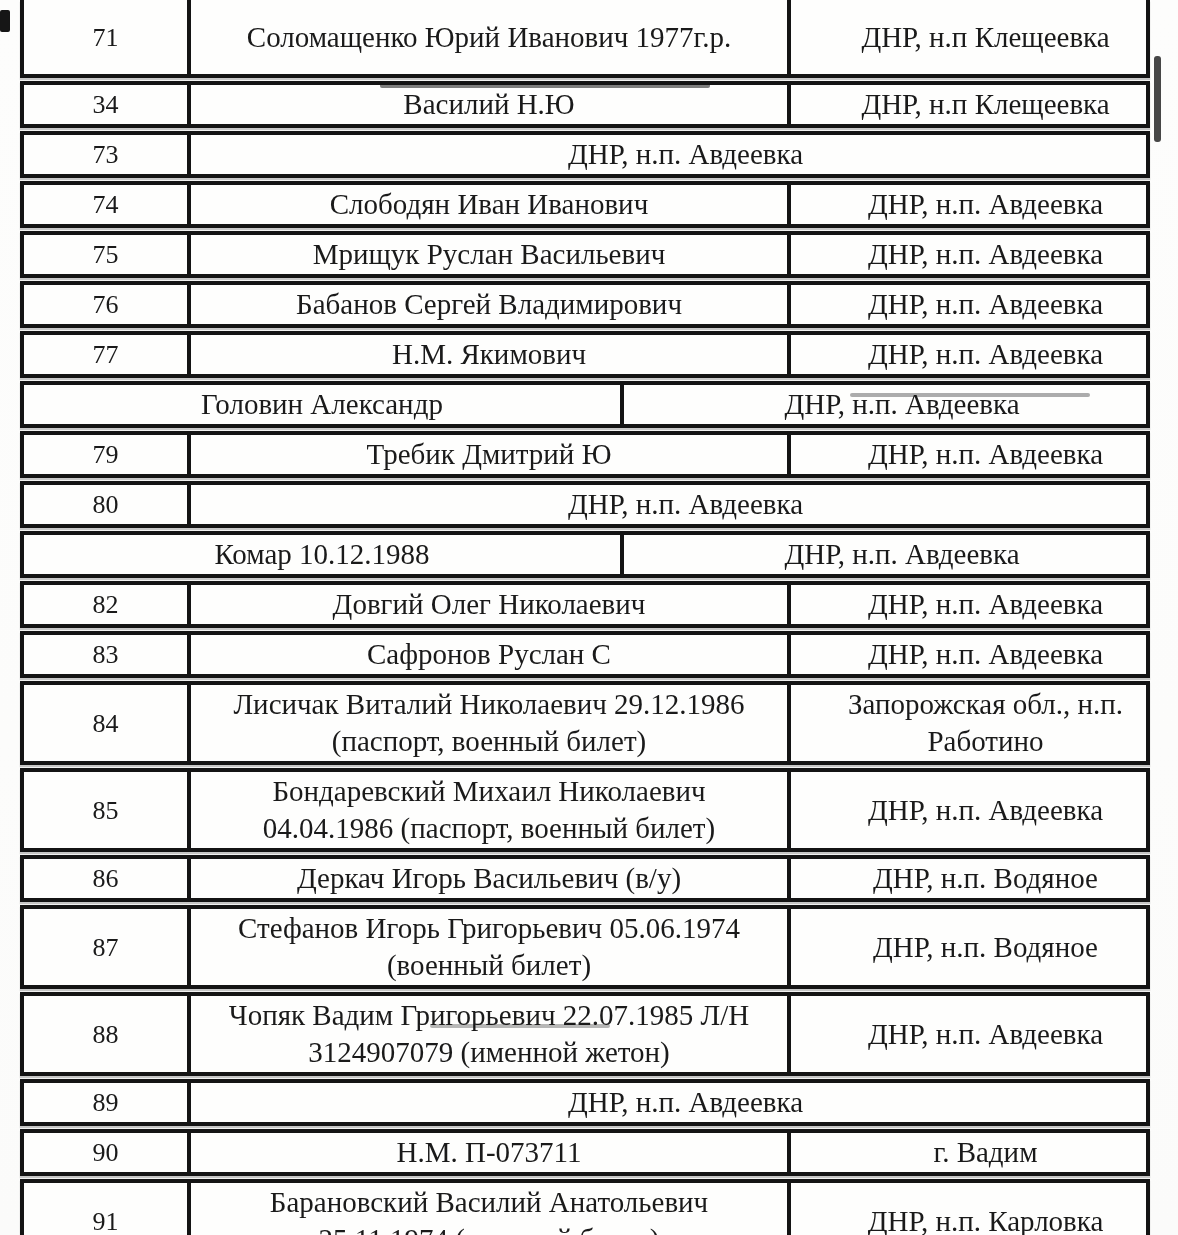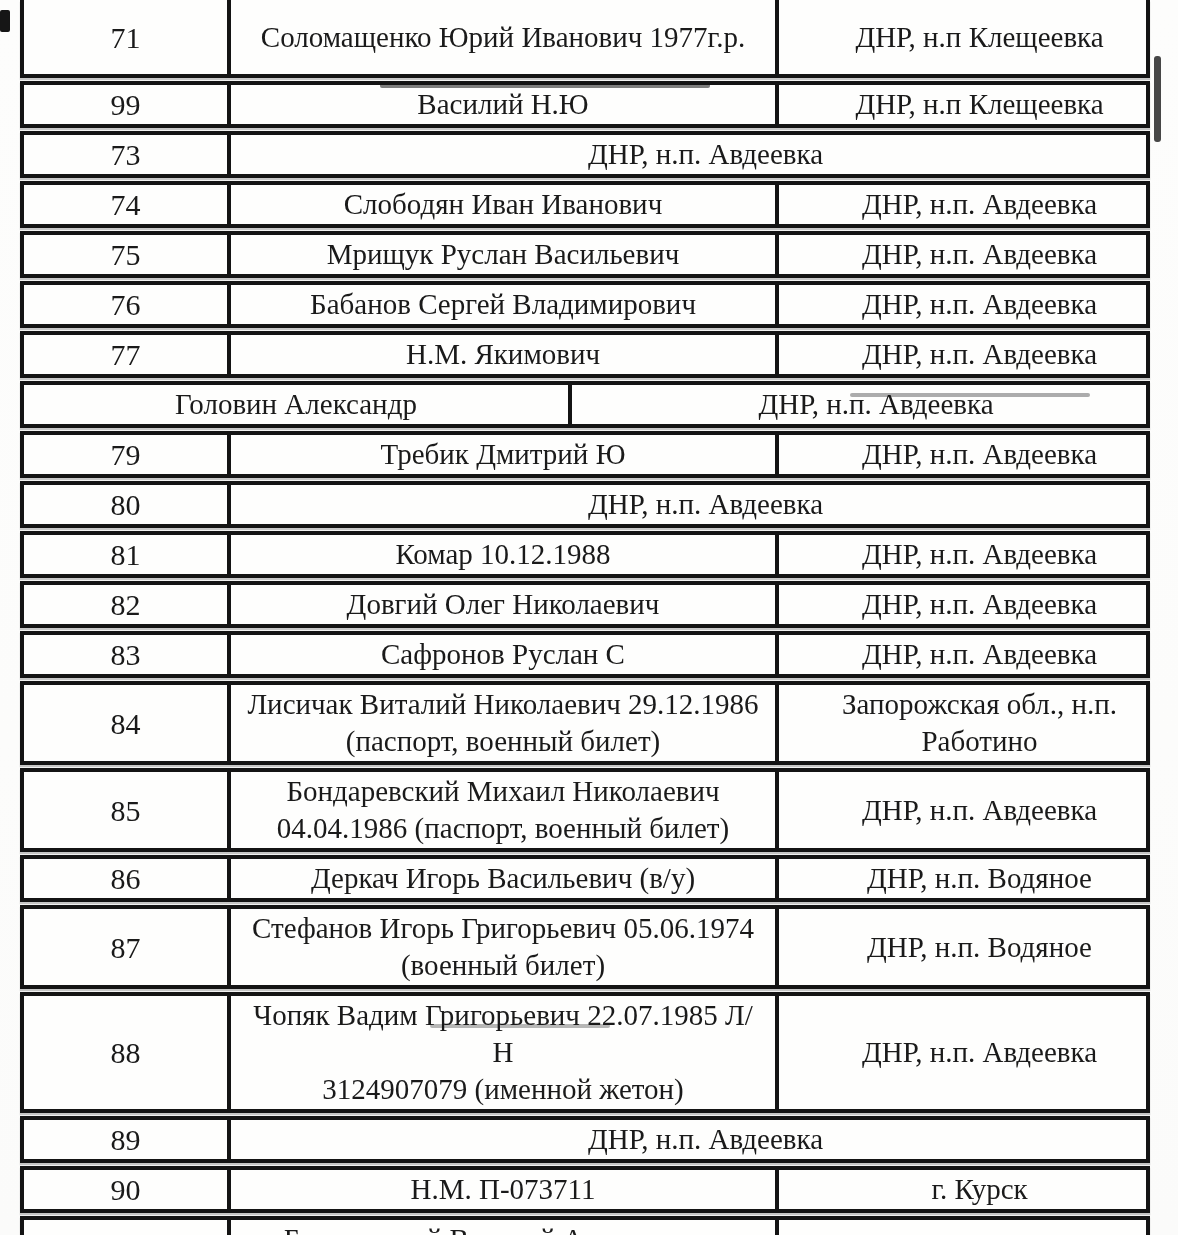--- a/index.html
+++ b/index.html
@@ -40,26 +40,26 @@
     justify-content: center;
     text-align: center;
     box-sizing: border-box;
     padding: 1px 14px;
     font-size: 29px;
     line-height: 37px;
     min-height: 36px;
     white-space: pre-line;
   }
   .cell.num {
-    width: 207px;
+    width: 167px;
     border-right: 4px solid #141414;
-    font-size: 30px;
+    font-size: 26px;
   }
   .cell.name {
-    width: 548px;
+    width: 600px;
     border-right: 4px solid #141414;
   }
   .cell.loc {
     flex: 1;
     margin-left: 34px;
   }
   .row.tall-first .cell {
     min-height: 74px;
   }
   
@@ -103,21 +103,21 @@
 
 <div class="page">
   <div class="doc-table" id="doc-table">
   <div class="row tall-first">
     <div class="cell num">71</div>
     <div class="cell name">Соломащенко Юрий Иванович 1977г.р.</div>
     <div class="cell loc">ДНР, н.п Клещеевка</div>
   </div>
 
   <div class="row">
-    <div class="cell num">99</div>
+    <div class="cell num">34</div>
     <div class="cell name">Василий Н.Ю</div>
     <div class="cell loc">ДНР, н.п Клещеевка</div>
   </div>
 
   <div class="row">
     <div class="cell num">73</div>
     <div class="cell loc">ДНР, н.п. Авдеевка</div>
   </div>
 
   <div class="row">
@@ -154,21 +154,20 @@
     <div class="cell name">Требик Дмитрий Ю</div>
     <div class="cell loc">ДНР, н.п. Авдеевка</div>
   </div>
 
   <div class="row">
     <div class="cell num">80</div>
     <div class="cell loc">ДНР, н.п. Авдеевка</div>
   </div>
 
   <div class="row">
-    <div class="cell num">81</div>
     <div class="cell name">Комар 10.12.1988</div>
     <div class="cell loc">ДНР, н.п. Авдеевка</div>
   </div>
 
   <div class="row">
     <div class="cell num">82</div>
     <div class="cell name">Довгий Олег Николаевич</div>
     <div class="cell loc">ДНР, н.п. Авдеевка</div>
   </div>
 
@@ -214,21 +213,21 @@
   </div>
 
   <div class="row">
     <div class="cell num">89</div>
     <div class="cell loc">ДНР, н.п. Авдеевка</div>
   </div>
 
   <div class="row">
     <div class="cell num">90</div>
     <div class="cell name">Н.М. П-073711</div>
-    <div class="cell loc">г. Курск</div>
+    <div class="cell loc">г. Вадим</div>
   </div>
 
   <div class="row">
     <div class="cell num">91</div>
     <div class="cell name">Барановский Василий Анатольевич
 25.11.1974 (военный билет)</div>
     <div class="cell loc">ДНР, н.п. Карловка</div>
   </div>
 </div>
   <div class="artifact blotch-left"></div>

